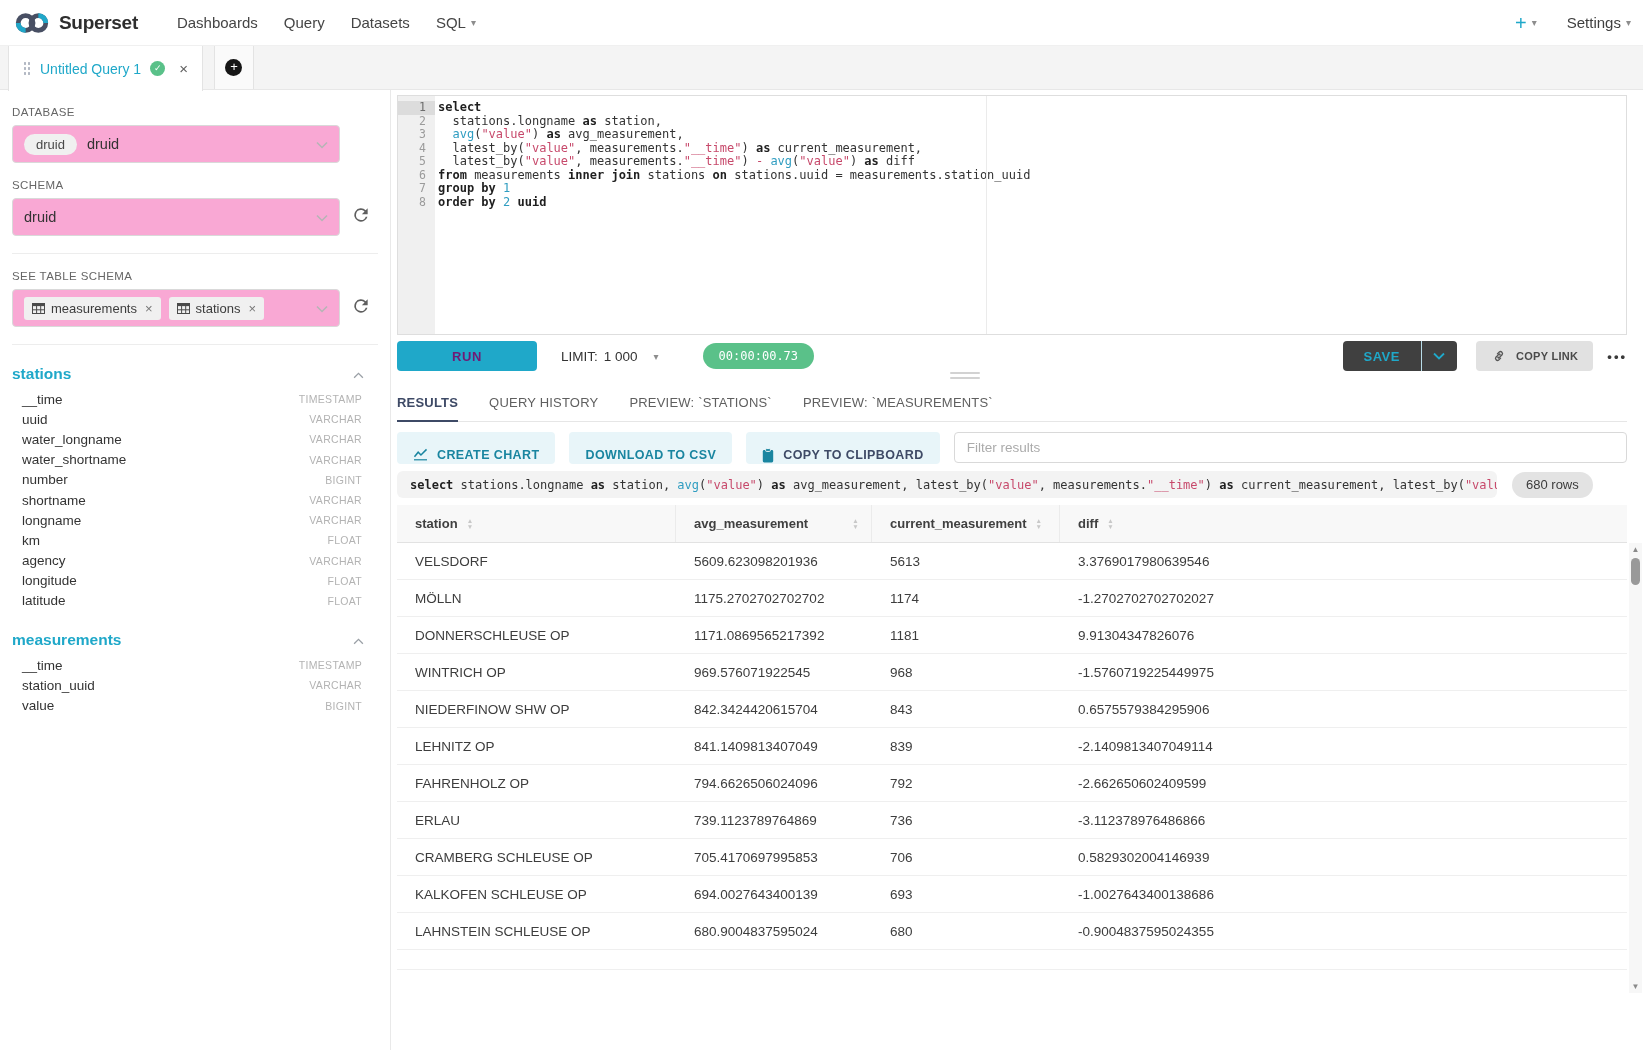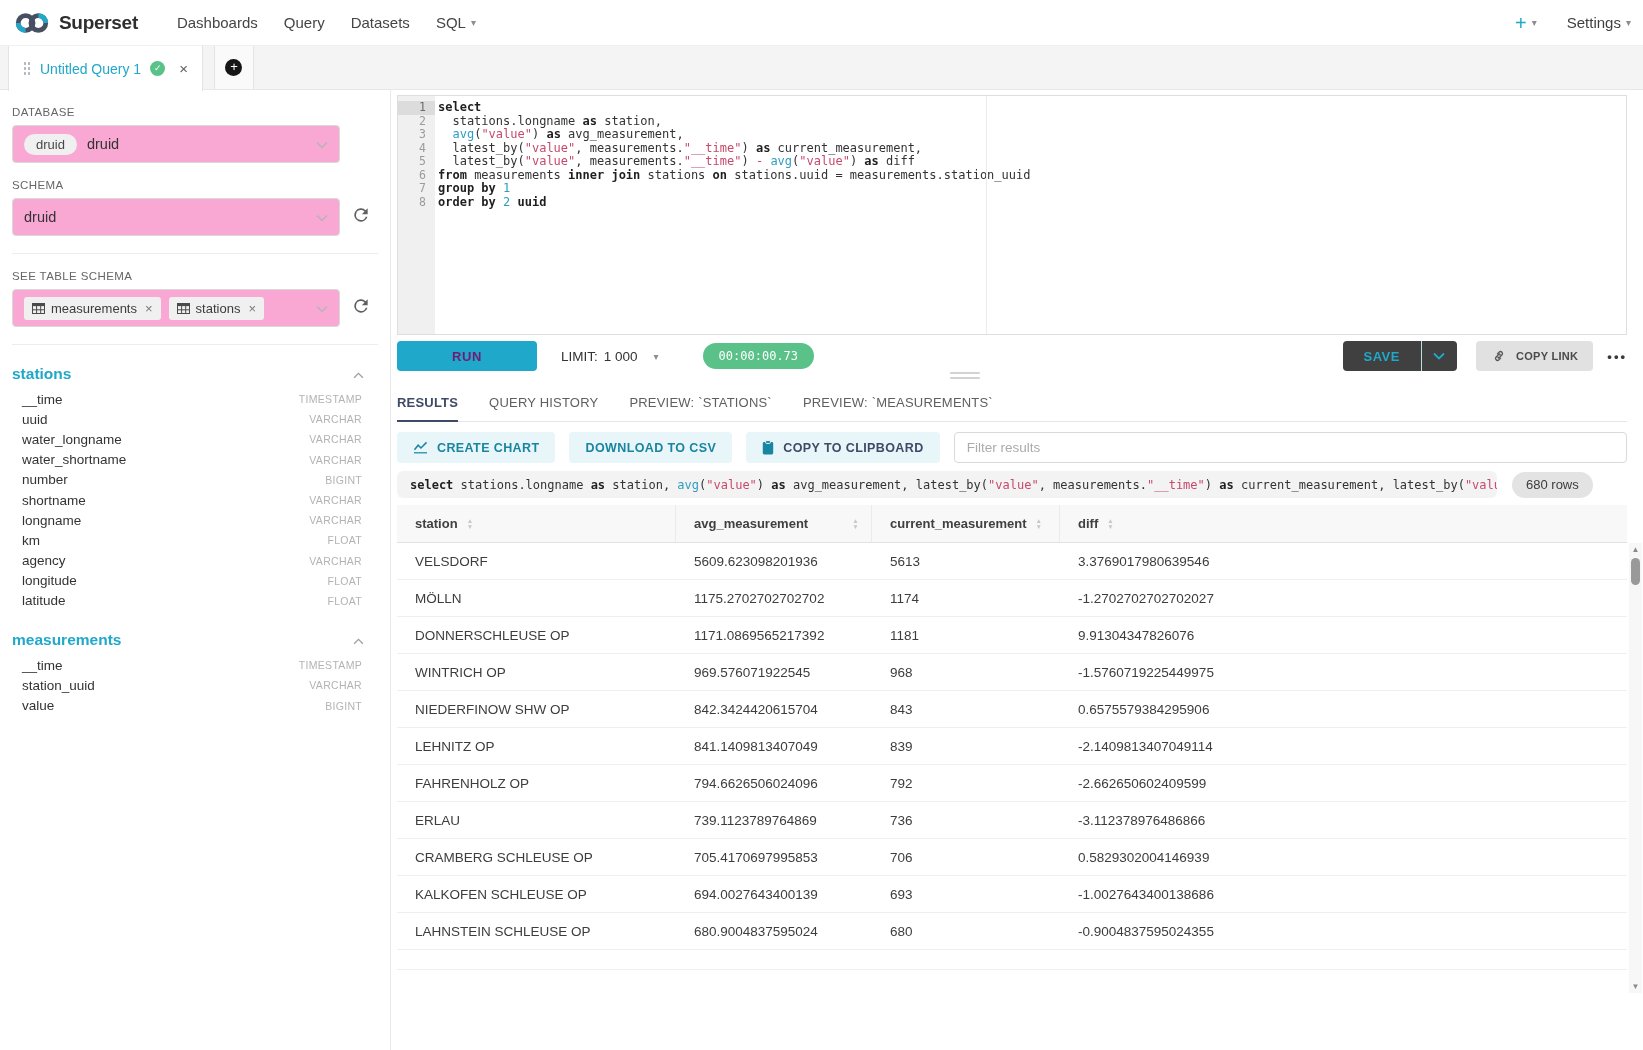--- a/index.html
+++ b/index.html
@@ -136,21 +136,21 @@
     border-bottom: 1px solid #e6e6e6; display: flex; gap: 31px; align-items: flex-end; }
   .r-tab { font-size: 13px; color: #5f5f5f; letter-spacing: 0.2px; padding-bottom: 10px;
     border-bottom: 2px solid transparent; margin-bottom: -1px; cursor: pointer; }
   .r-tab.active { color: var(--navy); font-weight: bold; border-bottom-color: var(--navy); }
 
   
   .results-actions { position: absolute; left: 397px; top: 432px; width: 1230px; height: 31px;
     display: flex; gap: 14px; align-items: center; }
   #actionButtons { display: contents; }
   .act-btn { height: 31px; border: none; border-radius: 4px; background: #e8f5f9;
-    display: inline-flex; align-items: center; gap: 9px; padding: 8px 16px;
+    display: inline-flex; align-items: flex-start; gap: 9px; padding: 16px 16px;
     font-family: "Liberation Sans", sans-serif; font-size: 12.5px; font-weight: bold;
     letter-spacing: 0.4px; cursor: pointer; }
   .act-btn.tone-teal { color: var(--accent-dark); }
   .act-btn.tone-navy { color: var(--navy); }
   .btn-icon { display: inline-flex; }
   .filter-input { flex: 1; height: 31px; border: 1px solid #d9d9d9; border-radius: 4px;
     padding: 0 12px; font-family: "Liberation Sans", sans-serif; font-size: 13.5px; color: #333; outline: none; }
   .filter-input::placeholder { color: #ababab; }
 
   

